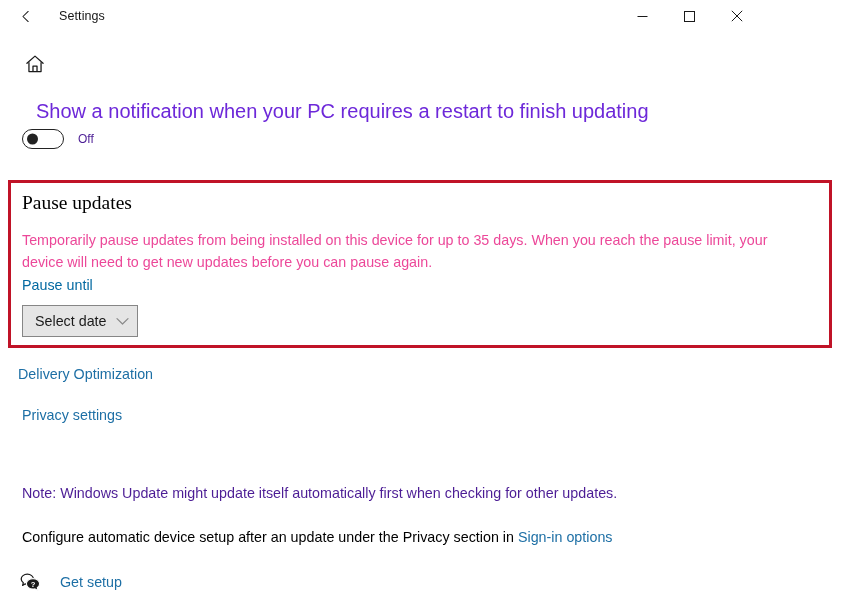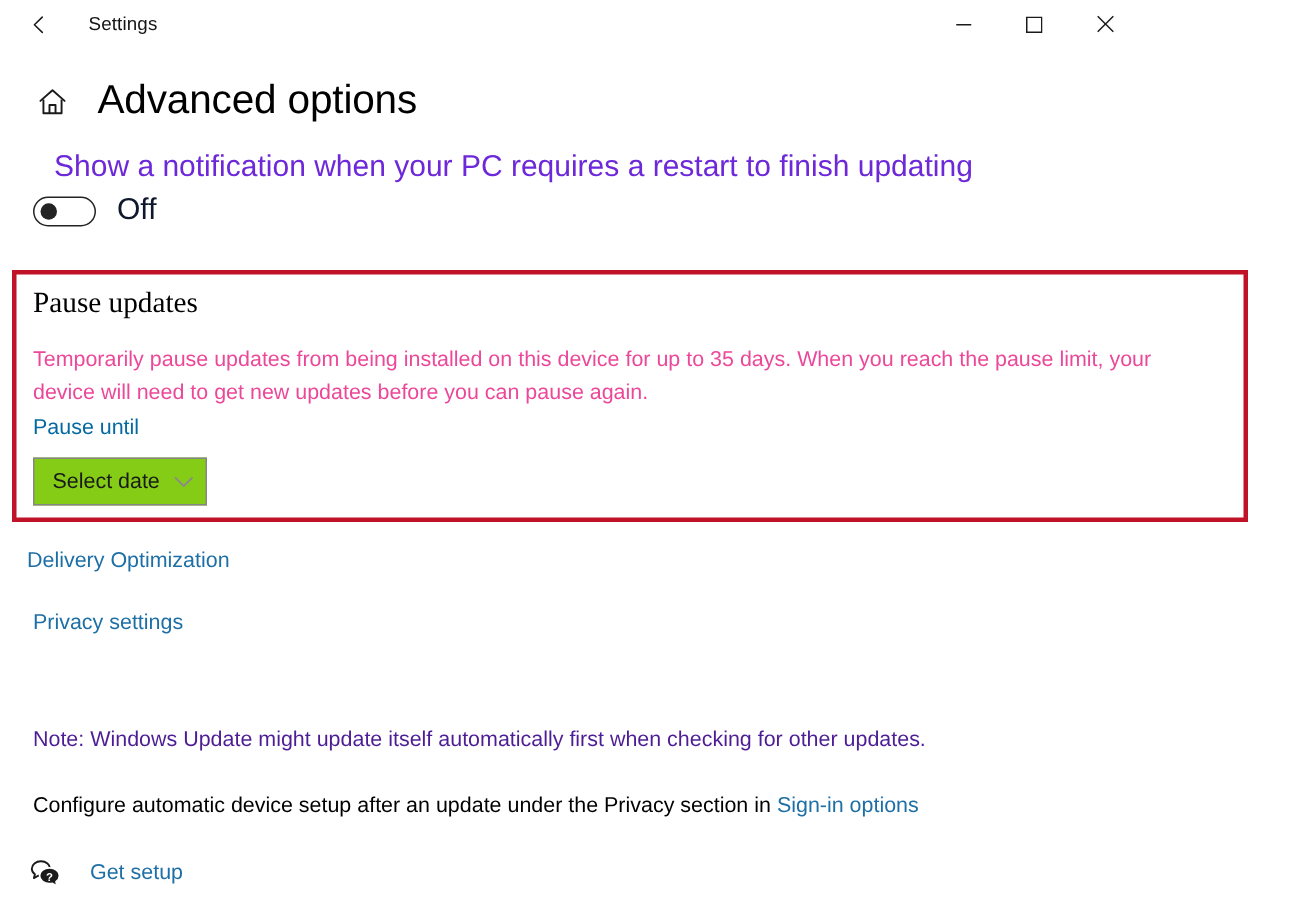--- a/index.html
+++ b/index.html
@@ -96,22 +96,22 @@
   .toggle-knob {
     position: absolute;
     left: 3.5px; top: 50%;
     transform: translateY(-50%);
     width: 11px; height: 11px;
     border-radius: 50%;
     background: #232323;
   }
   .toggle-label {
     margin-left: 14px;
-    font-size: 20px;
-    color: #0f172a;
+    font-size: 12px;
+    color: #4c1d95;
   }
 
   
   .red-box {
     position: absolute;
     left: 8px; top: 180px;
     width: 824px; height: 168px;
     border: 3px solid #C01327;
     box-sizing: border-box;
     pointer-events: none;
@@ -138,21 +138,21 @@
     position: absolute;
     left: 22px; top: 277px;
     font-size: 14.3px;
     color: #0369a1;
   }
   .dropdown {
     position: absolute;
     left: 22px; top: 305px;
     width: 116px; height: 32px;
     border: 1px solid #868686;
-    background: #84cc16;
+    background: #e5e5e5;
     box-sizing: border-box;
     display: flex;
     align-items: center;
     justify-content: space-between;
     padding: 0 8px 0 12px;
   }
   .dropdown-value {
     font-size: 14.3px;
     color: #1a1a1a;
   }
@@ -239,21 +239,20 @@
 </div>
 
 <div class="page-header">
   <div class="home-icon-wrap">
     <svg width="22" height="22" viewBox="0 0 24 24">
       <path d="M3.2 11.2 L12 3.4 L20.8 11.2" fill="none" stroke="#1a1a1a" stroke-width="1.4" stroke-linecap="round" stroke-linejoin="round"></path>
       <path d="M5.4 10.2 V20.2 H18.6 V10.2" fill="none" stroke="#1a1a1a" stroke-width="1.4" stroke-linejoin="round"></path>
       <path d="M9.8 20.2 V14.2 H14.2 V20.2" fill="none" stroke="#1a1a1a" stroke-width="1.4" stroke-linejoin="round"></path>
     </svg>
   </div>
-  <div class="page-title">Advanced options</div>
 </div>
 
 <div class="notif-text">Show a notification when your PC requires a restart to finish updating</div>
 
 <div class="toggle-row">
   <div class="toggle">
     <div class="toggle-knob"></div>
   </div>
   <div class="toggle-label">Off</div>
 </div>

